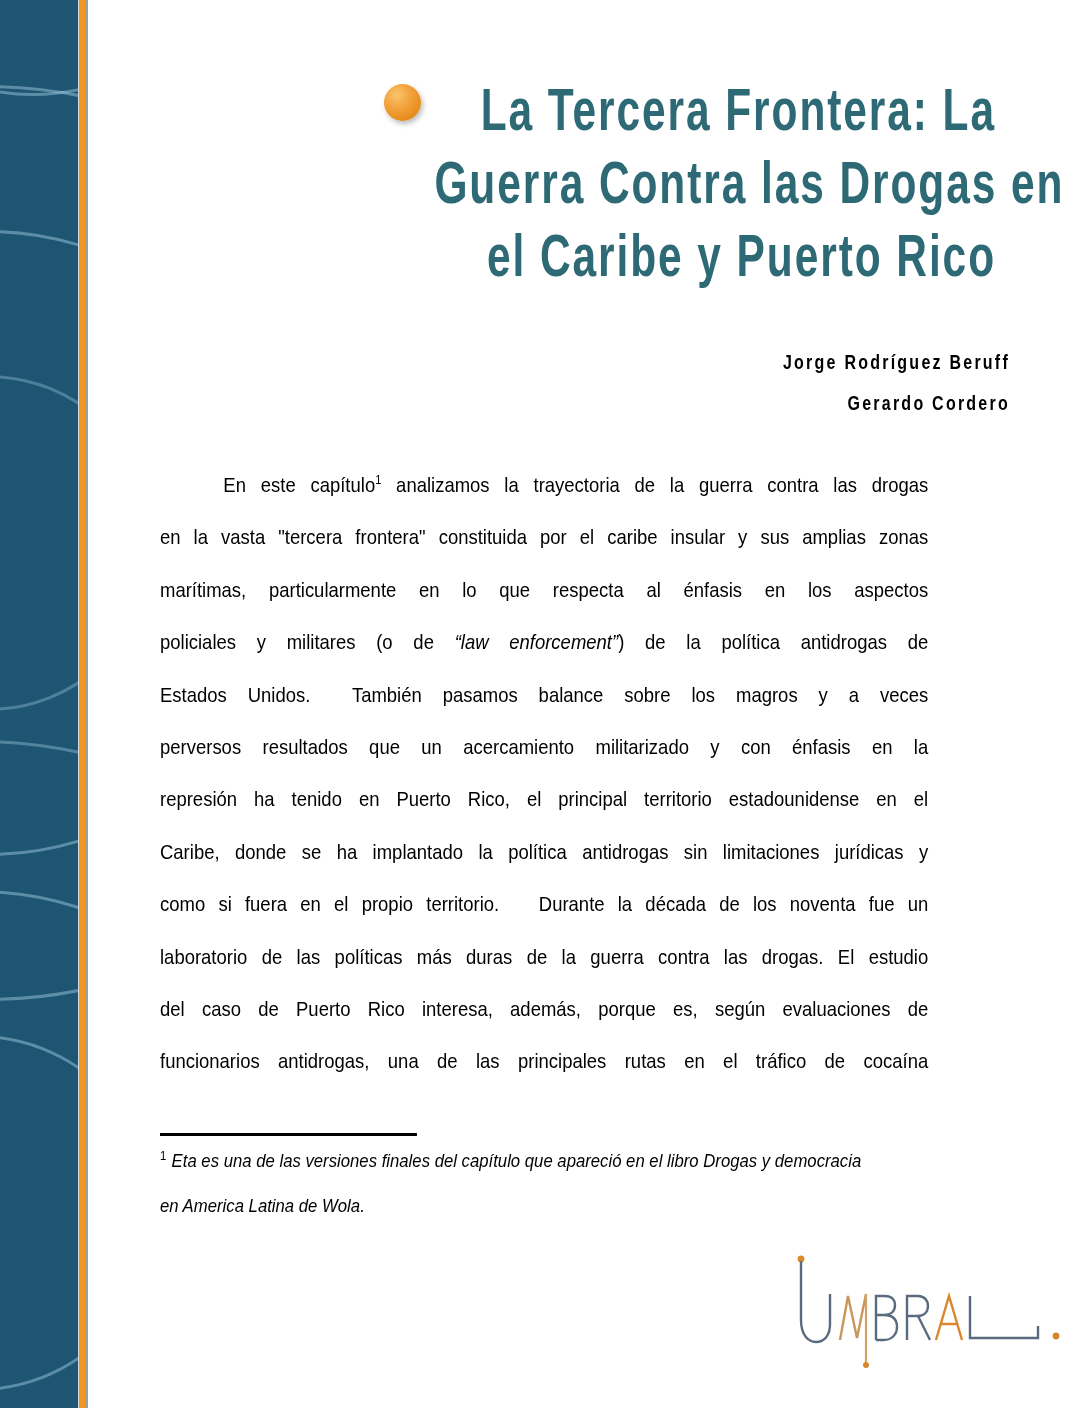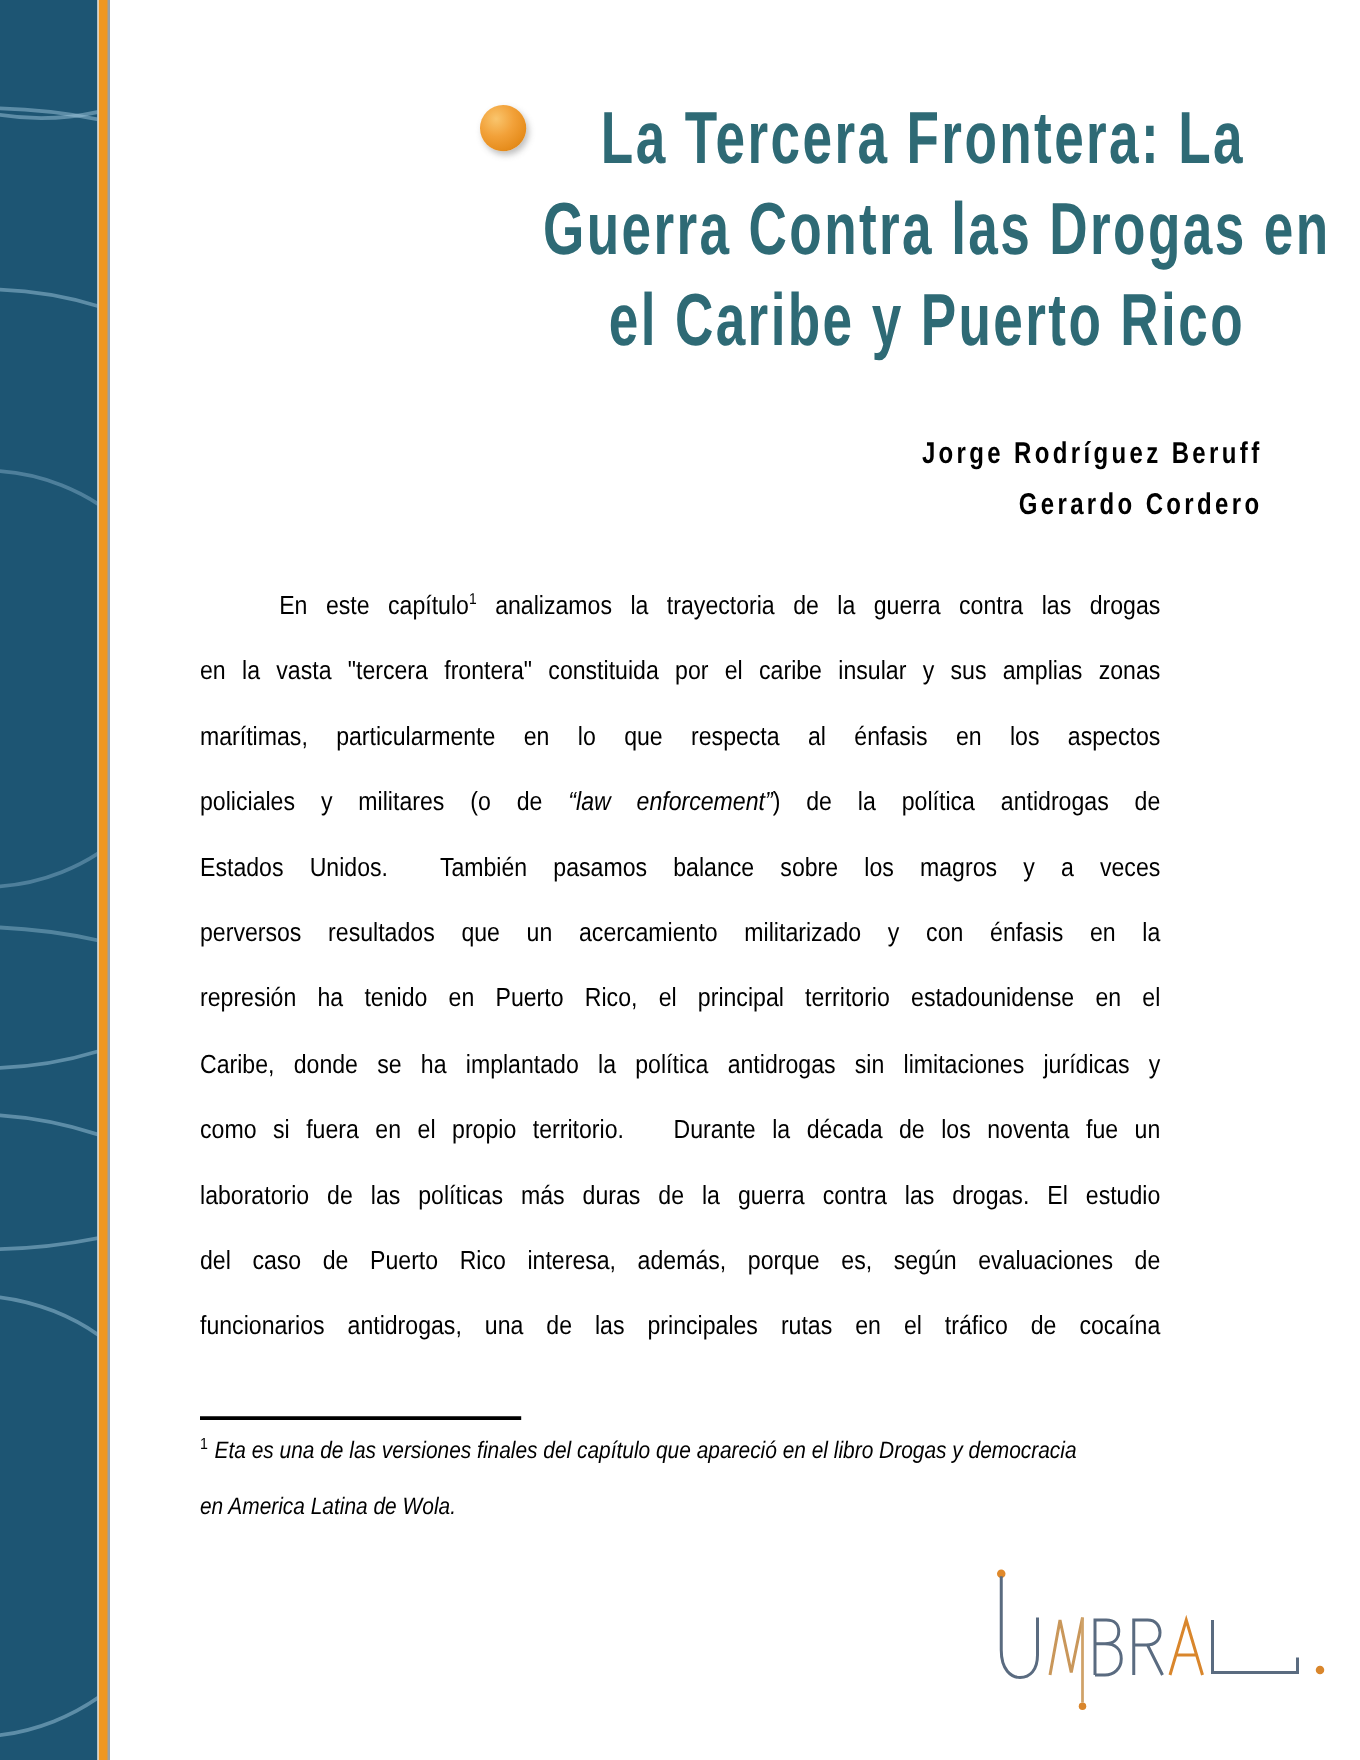--- a/index.html
+++ b/index.html
@@ -35,21 +35,21 @@
   }
   .title-block {
     position:absolute; top:74px; right:92px; width:780px; text-align:right;
     color:#2e6a75; font-weight:bold; font-size:59px; line-height:73px;
   }
   .title-line { transform:scaleX(0.72); transform-origin:100% 50%; letter-spacing:0.045em; white-space:nowrap; }
 
   
   .authors {
     position:absolute; top:342px; right:78px; width:560px; text-align:right;
-    font-weight:bold; font-size:24px; line-height:41px;
+    font-weight:bold; font-size:20px; line-height:41px;
   }
   .author-line { transform:scaleX(0.8); transform-origin:100% 50%; letter-spacing:0.14em; white-space:nowrap; }
 
   
   .body-text {
     position:absolute; left:160px; top:459px; width:873px;
     transform:scaleX(0.88); transform-origin:0 0;
     font-size:21px;
   }
   .body-line { line-height:52.4px; text-align:justify; text-align-last:justify; }

